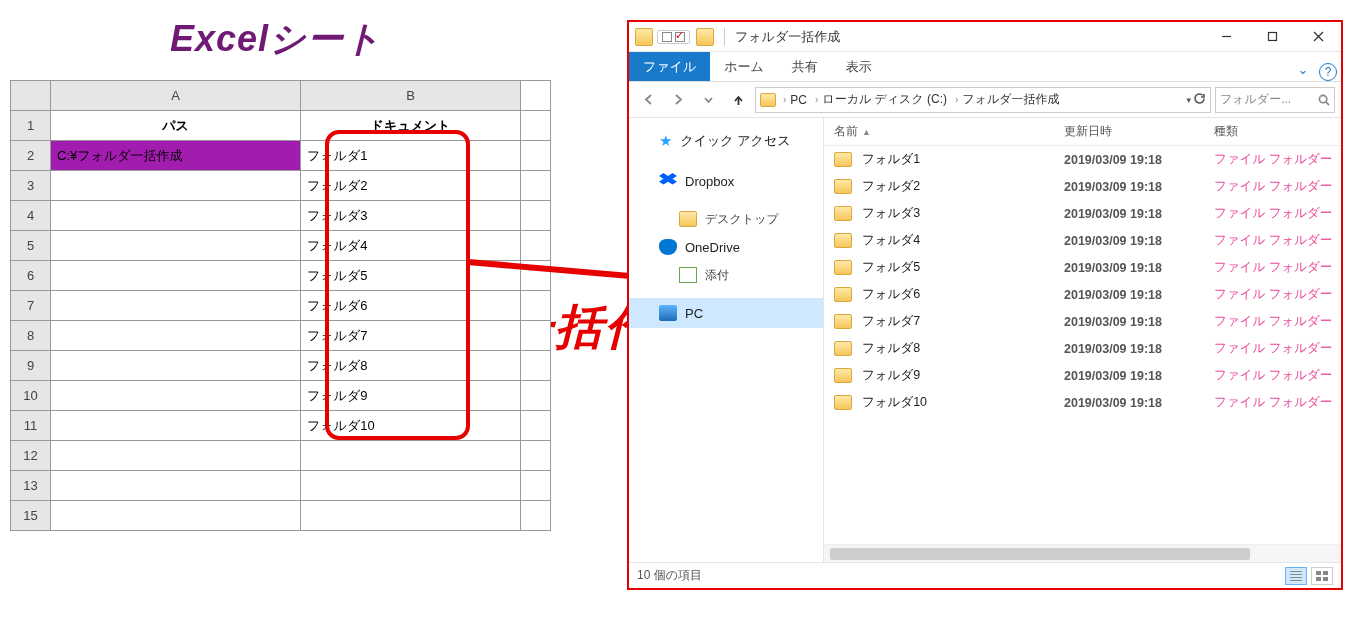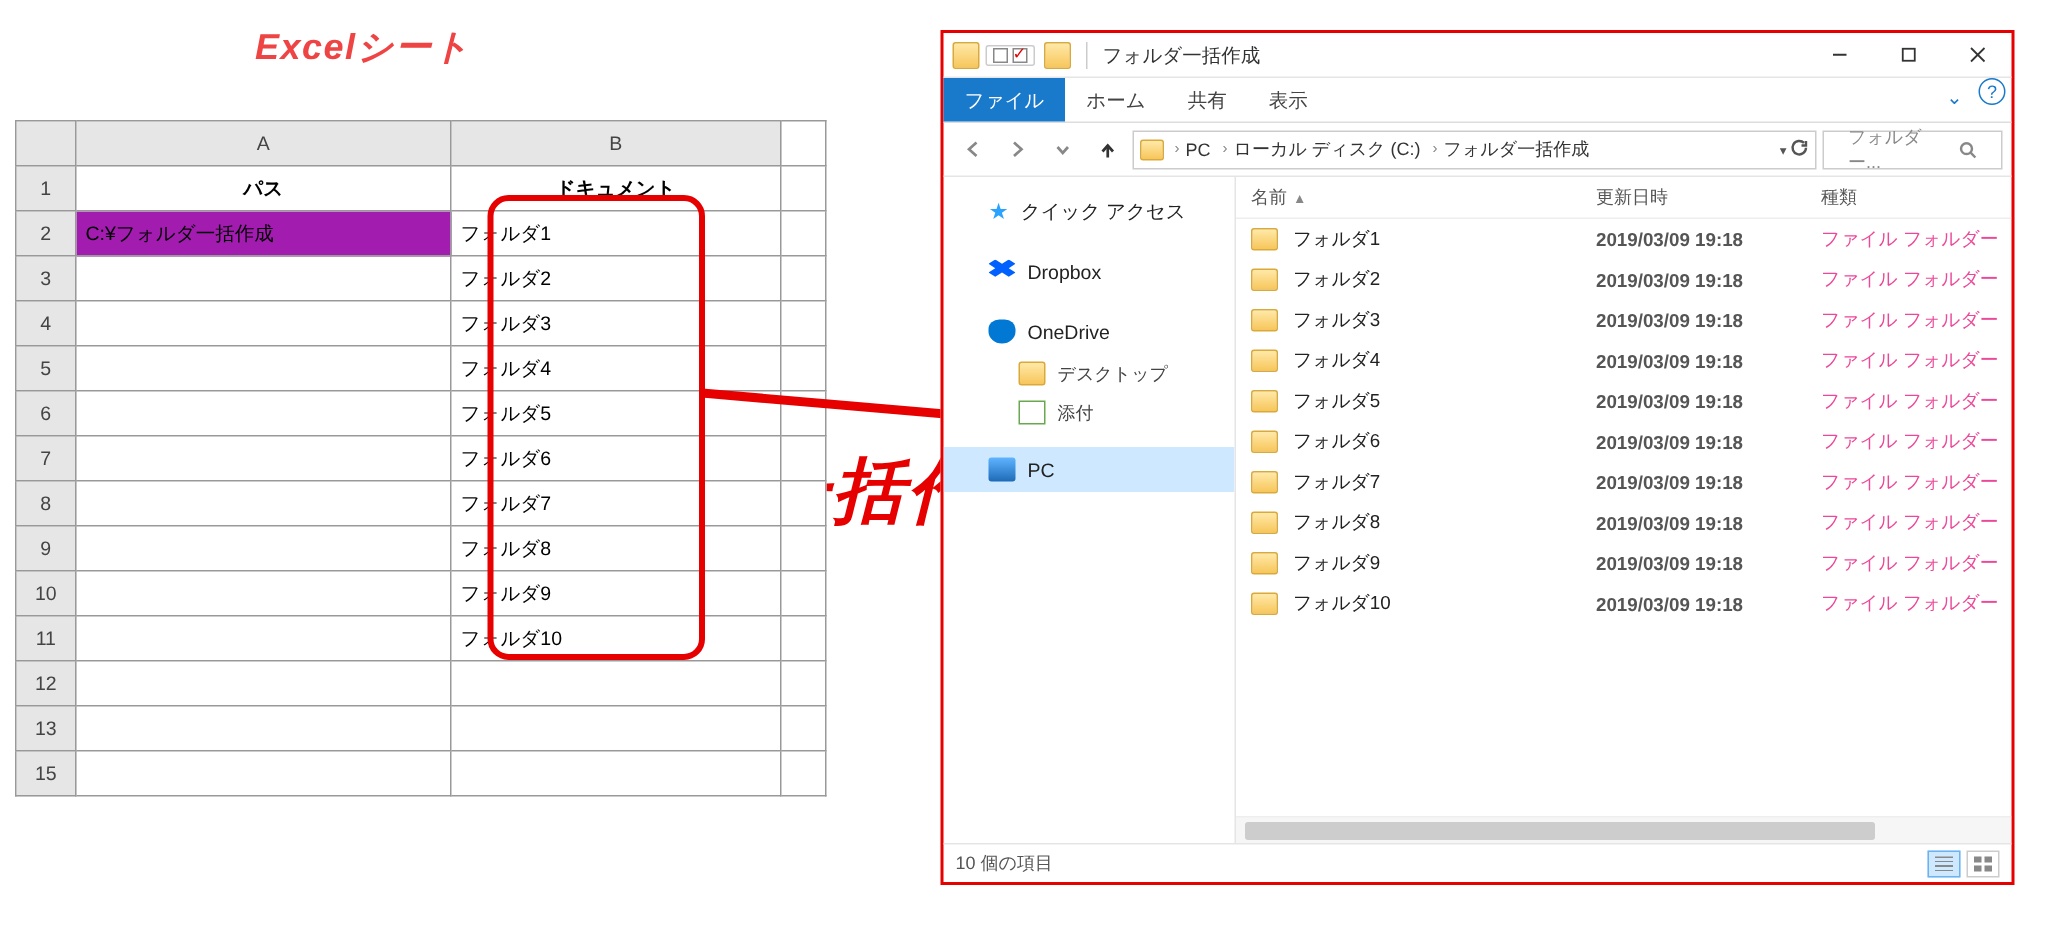--- a/index.html
+++ b/index.html
@@ -10,23 +10,23 @@
     background: #fff;
     width: 1369px;
     height: 620px;
     position: relative;
     color: #000;
   }
   
   .annot-title {
     position: absolute;
     left: 170px; top: 15px;
-    font-size: 24px;
+    font-size: 36px;
     font-weight: bold;
-    color: #ef4444;
+    color: #701a75;
     font-style: italic;
     letter-spacing: 1px;
   }
   .annot-bulk {
     position: absolute;
     left: 505px; top: 295px;
     font-size: 48px;
     font-weight: bold;
     color: #e60000;
     font-style: italic;
@@ -129,21 +129,21 @@
   .ex-mini-ico .sq { width:10px;height:10px;border:1px solid #888;display:inline-block;}
   .ex-mini-ico .sq.chk { background:#fff; position:relative;}
   .ex-mini-ico .sq.chk::after{content:"✓";position:absolute;left:-1px;top:-4px;font-size:11px;color:#e60000;}
   .ex-titlebar .bar { width:1px;height:18px;background:#ccc;margin:0 6px;}
   .ex-titlebar .title { margin-left: 4px; font-size: 13px; }
   .ex-titlebar .spacer { flex:1; }
   .winbtn { width:46px;height:28px;display:flex;align-items:center;justify-content:center;color:#333;}
   .winbtn svg{width:11px;height:11px;stroke:#333;stroke-width:1.2;fill:none;}
   
   .ex-ribbon {
-    display:flex; align-items:flex-start; height:30px;
+    display:flex; align-items:flex-end; height:30px;
     border-bottom:1px solid #ddd; font-size:13px;
   }
   .ex-ribbon .tab {
     padding: 0 14px; height:100%; display:flex; align-items:center;
     color:#444;
   }
   .ex-ribbon .tab.file {
     background:#1979ca; color:#fff;
   }
   .ex-ribbon .rspacer{flex:1;}
@@ -166,21 +166,21 @@
     flex:1; height:26px; border:1px solid #ccc; display:flex; align-items:center;
     padding:0 4px; gap:2px; font-size:12px; overflow:hidden;
   }
   .addr-box .ico-folder{width:16px;height:14px;background:linear-gradient(#ffe9a8,#f7c65b);border:1px solid #d9a93b;border-radius:2px;margin-right:2px;}
   .crumb { display:flex;align-items:center;gap:4px;padding:0 3px;white-space:nowrap;}
   .crumb .ch{color:#888;font-size:10px;}
   .addr-right{display:flex;align-items:center;gap:2px;margin-left:auto;}
   .addr-right .dd{color:#555;font-size:9px;}
   .addr-right .refresh svg{width:13px;height:13px;stroke:#555;fill:none;stroke-width:1.6;}
   .search-box{
-    width:120px;height:26px;border:1px solid #ccc;display:flex;align-items:center;padding:0 16px;color:#888;gap:4px;
+    width:120px;height:26px;border:1px solid #ccc;display:flex;align-items:center;padding:0 4px;color:#888;gap:4px;
   }
   .search-box svg{width:12px;height:12px;stroke:#888;fill:none;stroke-width:1.8;}
   
   .ex-body{flex:1;display:flex;overflow:hidden;}
   .nav-pane{
     width:195px;border-right:1px solid #e5e5e5;padding:8px 0;overflow-y:auto;
   }
   .nav-item{
     display:flex;align-items:center;gap:8px;height:30px;padding:0 8px 0 30px;
     font-size:13px;color:#222;
@@ -442,27 +442,27 @@
       <div class="nav-item">
           <span class="star">★</span>
           <span>クイック アクセス</span>
         </div>
       <div style="height:10px"></div>
       <div class="nav-item">
           <span class="ico dropbox"></span>
           <span>Dropbox</span>
         </div>
       <div style="height:10px"></div>
+      <div class="nav-item sub">
+          <span class="ico folder"></span>
+          <span>デスクトップ</span>
+        </div>
       <div class="nav-item">
           <span class="ico onedrive"></span>
           <span>OneDrive</span>
-        </div>
-      <div class="nav-item sub">
-          <span class="ico folder"></span>
-          <span>デスクトップ</span>
         </div>
       <div class="nav-item sub">
           <span class="ico pic"></span>
           <span>添付</span>
         </div>
       <div style="height:10px"></div>
       <div class="nav-item sel">
           <span class="ico pc"></span>
           <span>PC</span>
         </div>

